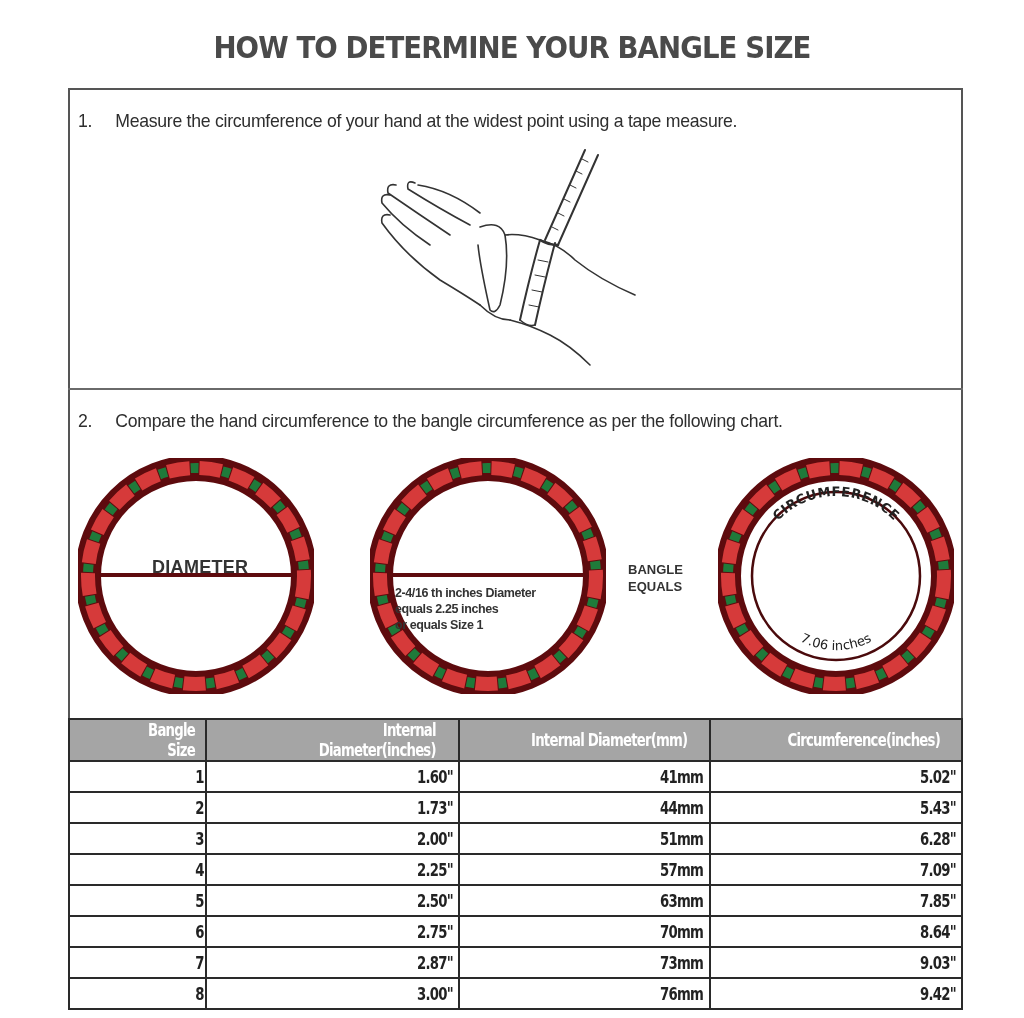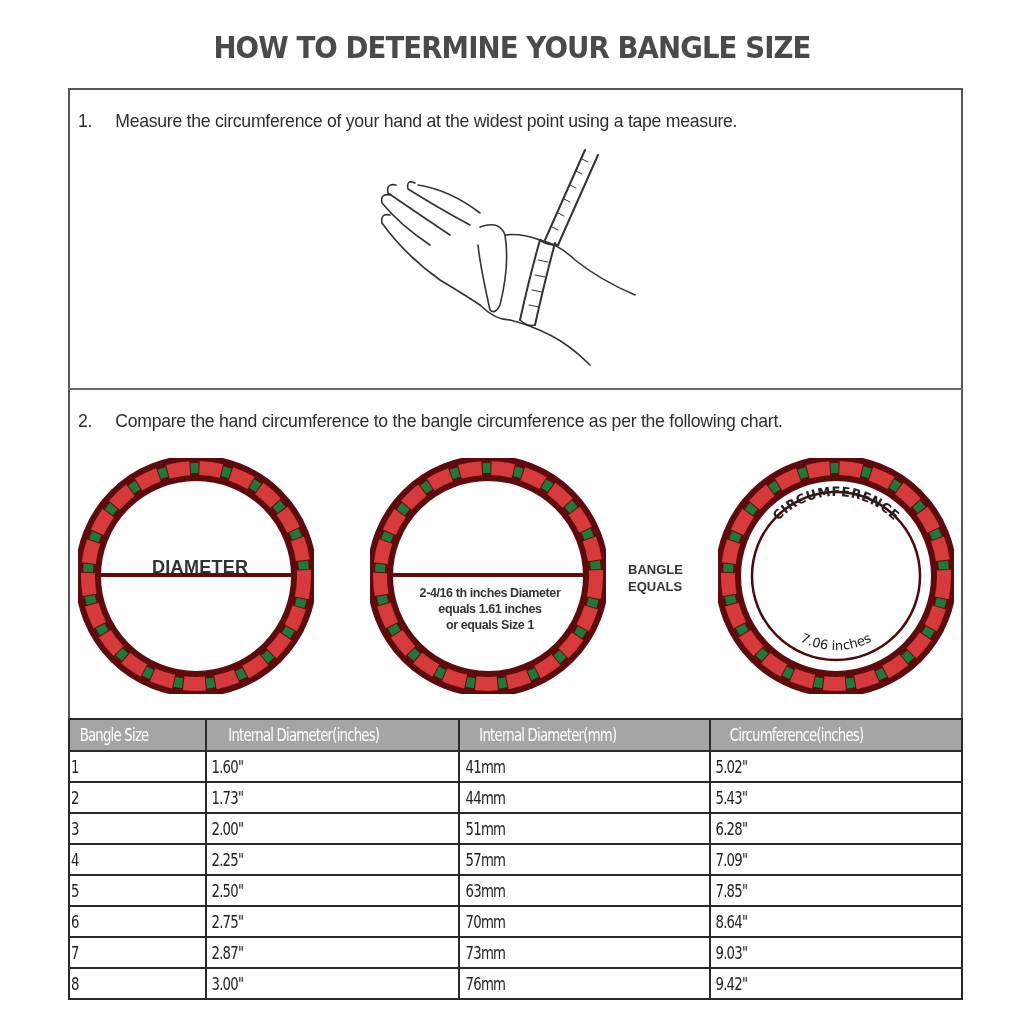--- a/index.html
+++ b/index.html
@@ -33,35 +33,35 @@
     .bangle { position: absolute; width: 236px; height: 236px; }
     .b1 { left: 78px; top: 458px; }
     .b2 { left: 370px; top: 458px; }
     .b3 { left: 718px; top: 458px; }
 
     .label-diameter {
       position: absolute; left: 152px; top: 557px; font-size: 18px; font-weight: bold; color: #333;
       letter-spacing: 0.3px;
     }
     .label-b2 {
-      position: absolute; left: 395px; top: 585px; width: 190px; text-align: center;
+      position: absolute; left: 395px; top: 585px; width: 190px; 
       font-size: 12.5px; font-weight: bold; color: #333; line-height: 16px; letter-spacing: -0.4px;
     }
     .label-equals {
       position: absolute; left: 628px; top: 561px; font-size: 13px; font-weight: bold;
       color: #333; line-height: 17px;
     }
 
     table.sizes {
       position: absolute; left: 68px; top: 718px; width: 895px; border-collapse: collapse;
       font-family: "DejaVu Sans", sans-serif;
     }
     table.sizes th, table.sizes td {
-      border: 2px solid #2a2a2a; text-align: left; height: 31px; font-weight: normal;
-      font-size: 17px; letter-spacing: -1px;
+      border: 2px solid #2a2a2a; text-align: right; height: 31px; font-weight: bold;
+      font-size: 17px; letter-spacing: -1px; padding-left: 46px;
     }
     table.sizes th {
       background: #a5a5a5; color: #ffffff; height: 32px;
     }
     table.sizes td { color: #222; background: #fff; }
     .cond { display: inline-block; transform: scaleX(0.78); }
   </style>
 </head>
 <body>
 
@@ -129,21 +129,21 @@
 <svg class="bangle b2" viewBox="0 0 236 236">
   <circle cx="118" cy="118" r="108" fill="none" stroke="#5e0b0e" stroke-width="24"></circle>
   <circle cx="118" cy="118" r="108" fill="none" stroke="#d63a3a" stroke-width="14" stroke-dasharray="22 10"></circle>
   <circle cx="118" cy="118" r="108" fill="none" stroke="#1f7a3a" stroke-width="10" stroke-dasharray="8 24" stroke-dashoffset="-23"></circle>
   <circle cx="118" cy="118" r="120" fill="none" stroke="#5e0b0e" stroke-width="2"></circle>
   <circle cx="118" cy="118" r="96" fill="none" stroke="#5e0b0e" stroke-width="2"></circle>
   <line x1="22" y1="117" x2="214" y2="117" stroke="#5e0b0e" stroke-width="4"></line>
 </svg>
 <div class="label-b2">
   <div>2-4/16 th inches Diameter</div>
-  <div>equals 1.61 inches</div>
+  <div>equals 2.25 inches</div>
   <div>or equals Size 1</div>
 </div>
 
 <div class="label-equals">
   <div>BANGLE</div>
   <div>EQUALS</div>
 </div>
 
 <svg class="bangle b3" viewBox="0 0 236 236">
   <defs>

